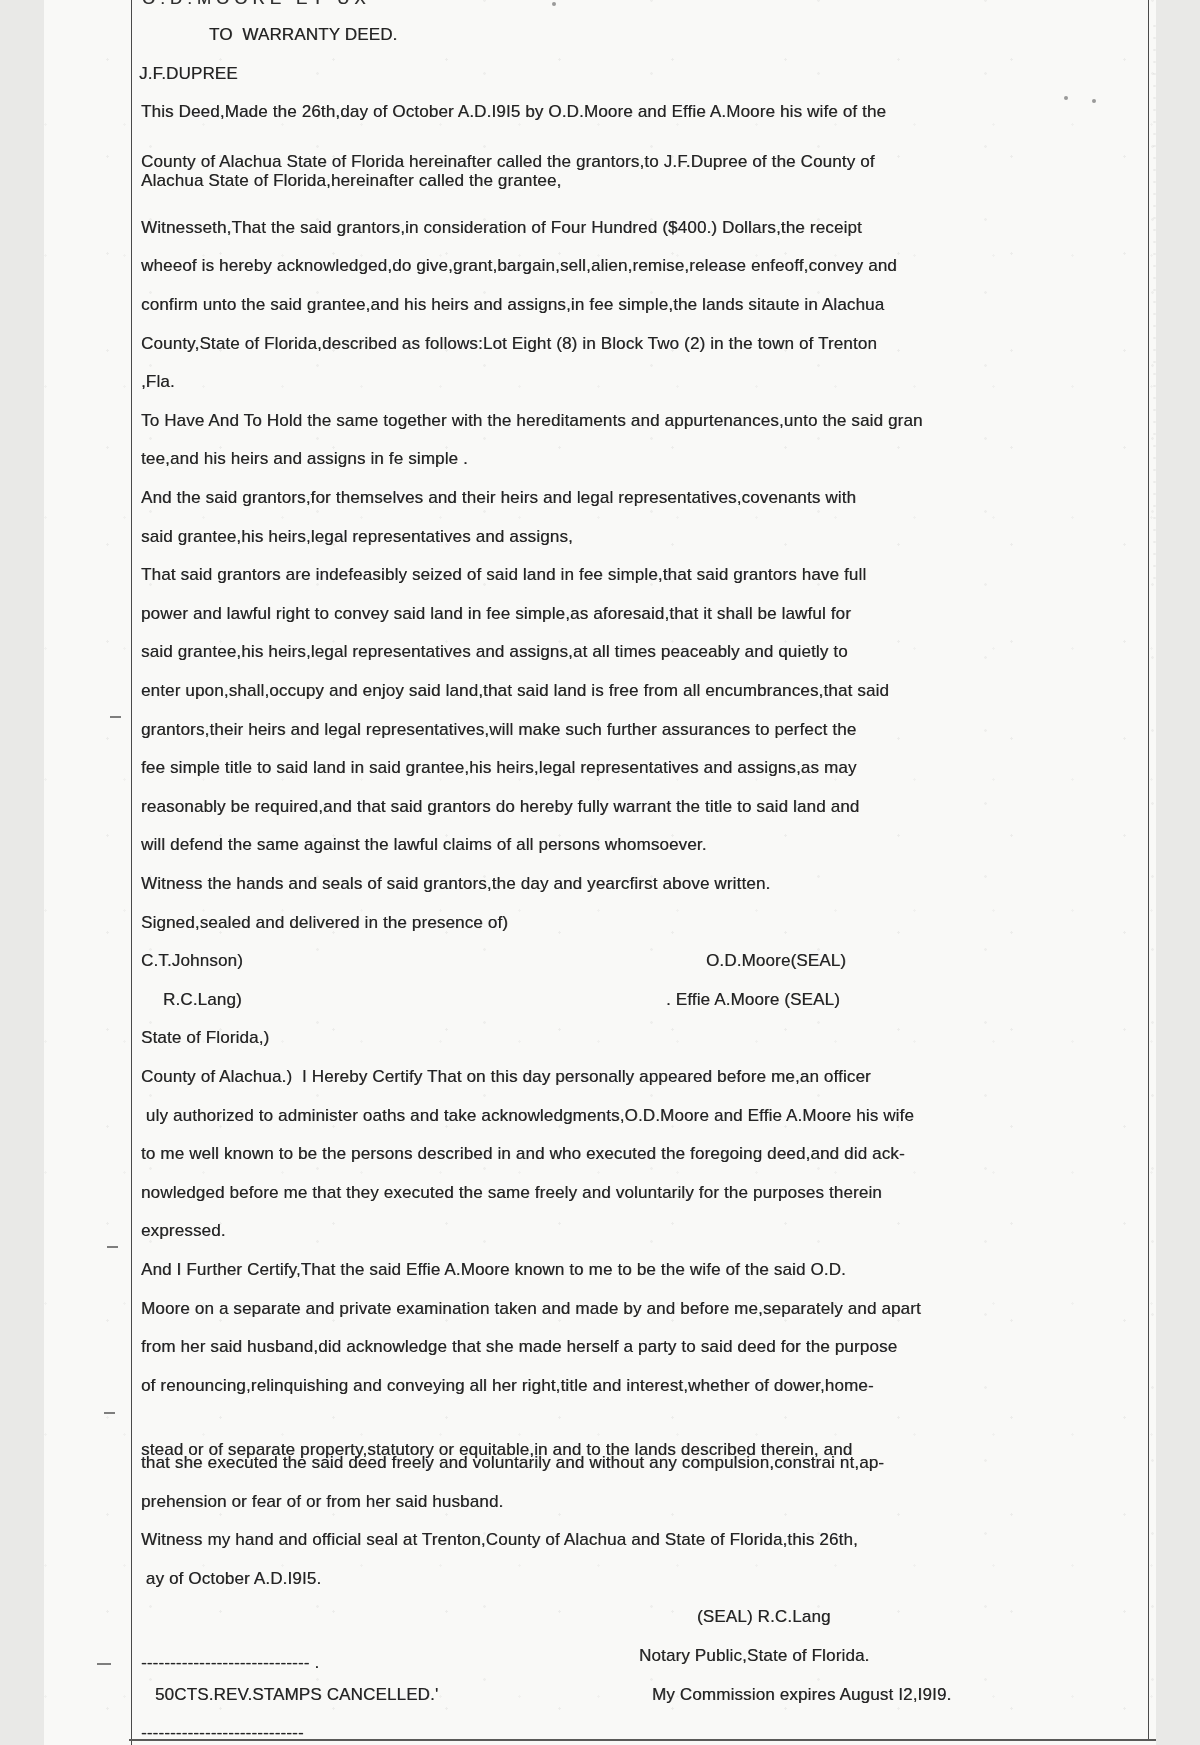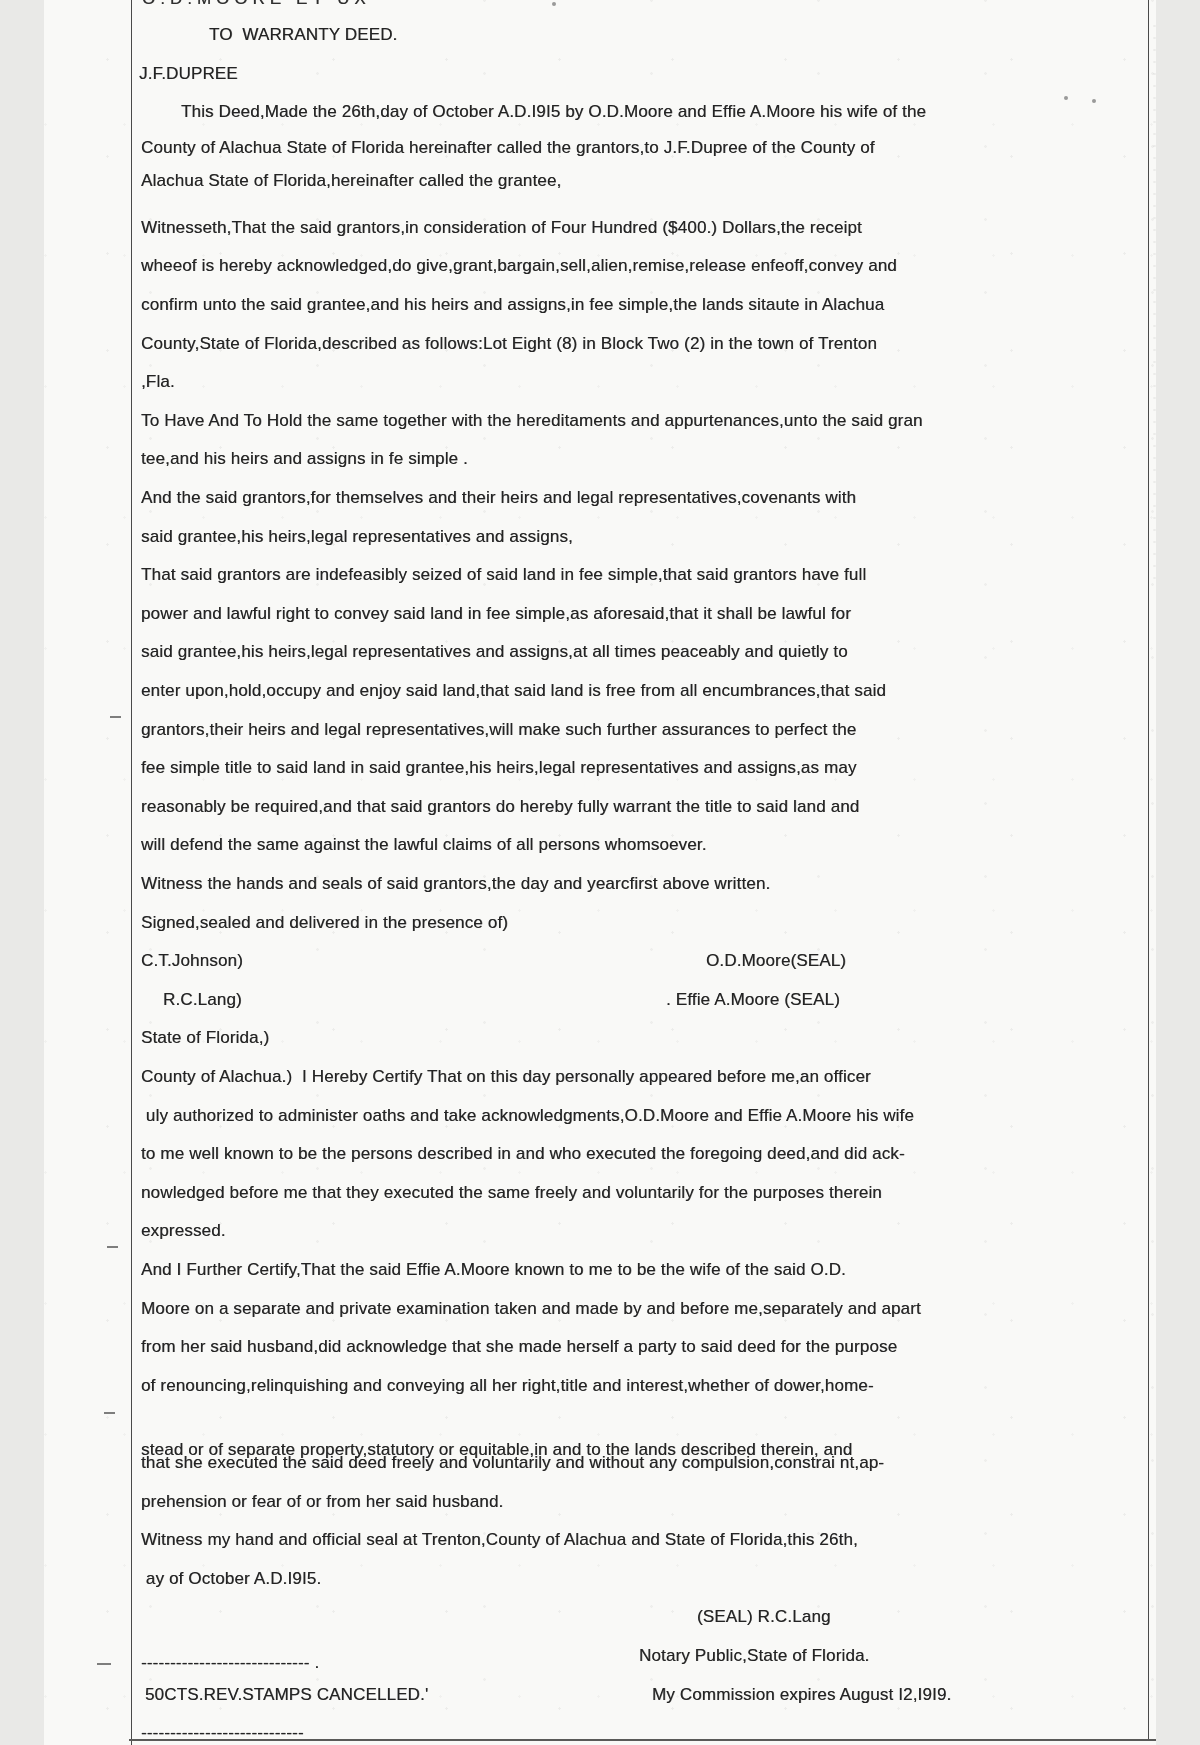--- a/index.html
+++ b/index.html
@@ -51,36 +51,36 @@
   <div class="vrule light" style="left:1177px;height:1741px;"></div>
   <div class="hrule" style="left:85px;top:1739px;width:1115px;"></div>
   <div class="right-strip" style="left:1106px;top:20px;width:70px;height:560px;"></div>
   <div class="right-strip" style="left:1110px;top:900px;width:60px;height:700px;opacity:.25;"></div>
 
   <div class="tline clipped" style="left:98px;top:-11px;">O.D.MOORE ET UX</div>
   <div class="tline" style="left:165px;top:25px;">TO  WARRANTY DEED.</div>
   <div class="tline" style="left:95px;top:64px;">J.F.DUPREE</div>
 
   <div id="deed-body">
-      <div class="tline" style="left: 97px; top: 102px; margin-left: 40px;">This Deed,Made the 26th,day of October A.D.I9I5 by O.D.Moore and Effie A.Moore his wife of the</div>
-      <div class="tline" style="left: 97px; top: 138px; text-align: center;">County of Alachua State of Florida hereinafter called the grantors,to J.F.Dupree of the County of</div>
+      <div class="tline" style="left: 97px; top: 102px;">This Deed,Made the 26th,day of October A.D.I9I5 by O.D.Moore and Effie A.Moore his wife of the</div>
+      <div class="tline" style="left: 97px; top: 152px; text-align: center;">County of Alachua State of Florida hereinafter called the grantors,to J.F.Dupree of the County of</div>
       <div class="tline" style="left: 97px; top: 171px;">Alachua State of Florida,hereinafter called the grantee,</div>
       <div class="tline" style="left: 97px; top: 217.8px;">Witnesseth,That the said grantors,in consideration of Four Hundred ($400.) Dollars,the receipt</div>
       <div class="tline" style="left: 97px; top: 256.4px;">wheeof is hereby acknowledged,do give,grant,bargain,sell,alien,remise,release enfeoff,convey and</div>
       <div class="tline" style="left: 97px; top: 295px;">confirm unto the said grantee,and his heirs and assigns,in fee simple,the lands sitaute in Alachua</div>
       <div class="tline" style="left: 97px; top: 333.6px;">County,State of Florida,described as follows:Lot Eight (8) in Block Two (2) in the town of Trenton</div>
       <div class="tline" style="left: 97px; top: 372.2px;">,Fla.</div>
       <div class="tline" style="left: 97px; top: 410.8px;">To Have And To Hold the same together with the hereditaments and appurtenances,unto the said gran</div>
       <div class="tline" style="left: 97px; top: 449.4px;">tee,and his heirs and assigns in fe simple .</div>
       <div class="tline" style="left: 97px; top: 488px;">And the said grantors,for themselves and their heirs and legal representatives,covenants with</div>
       <div class="tline" style="left: 97px; top: 526.6px;">said grantee,his heirs,legal representatives and assigns,</div>
       <div class="tline" style="left: 97px; top: 565.2px;">That said grantors are indefeasibly seized of said land in fee simple,that said grantors have full</div>
       <div class="tline" style="left: 97px; top: 603.8px;">power and lawful right to convey said land in fee simple,as aforesaid,that it shall be lawful for</div>
       <div class="tline" style="left: 97px; top: 642.4px;">said grantee,his heirs,legal representatives and assigns,at all times peaceably and quietly to</div>
-      <div class="tline" style="left: 97px; top: 681px;">enter upon,hold,occupy and enjoy said land,that said land is free from all encumbrances,that said</div>
+      <div class="tline" style="left: 97px; top: 681px;">enter upon,shall,occupy and enjoy said land,that said land is free from all encumbrances,that said</div>
       <div class="tline" style="left: 97px; top: 719.6px;">grantors,their heirs and legal representatives,will make such further assurances to perfect the</div>
       <div class="tline" style="left: 97px; top: 758.2px;">fee simple title to said land in said grantee,his heirs,legal representatives and assigns,as may</div>
       <div class="tline" style="left: 97px; top: 796.8px;">reasonably be required,and that said grantors do hereby fully warrant the title to said land and</div>
       <div class="tline" style="left: 97px; top: 835.4px;">will defend the same against the lawful claims of all persons whomsoever.</div>
       <div class="tline" style="left: 97px; top: 874px;">Witness the hands and seals of said grantors,the day and yearcfirst above written.</div>
       <div class="tline" style="left: 97px; top: 912.6px;">Signed,sealed and delivered in the presence of)</div>
       <div class="tline" style="left: 97px; top: 951.2px;">C.T.Johnson)</div>
       <div class="tline" style="left: 662px; top: 951.2px;">O.D.Moore(SEAL)</div>
       <div class="tline" style="left: 97px; top: 989.8px; margin-left: 22px;">R.C.Lang)</div>
       <div class="tline" style="left: 622px; top: 989.8px;">. Effie A.Moore (SEAL)</div>
@@ -95,21 +95,21 @@
       <div class="tline" style="left: 97px; top: 1337.2px;">from her said husband,did acknowledge that she made herself a party to said deed for the purpose</div>
       <div class="tline" style="left: 97px; top: 1375.8px;">of renouncing,relinquishing and conveying all her right,title and interest,whether of dower,home-</div>
       <div class="tline" style="left: 97px; top: 1414.4px; margin-top: 26px;">stead or of separate property,statutory or equitable,in and to the lands described therein, and</div>
       <div class="tline" style="left: 97px; top: 1453px;">that she executed the said deed freely and voluntarily and without any compulsion,constrai nt,ap-</div>
       <div class="tline" style="left: 97px; top: 1491.6px;">prehension or fear of or from her said husband.</div>
       <div class="tline" style="left: 97px; top: 1530.2px;">Witness my hand and official seal at Trenton,County of Alachua and State of Florida,this 26th,</div>
       <div class="tline" style="left: 97px; top: 1568.8px;"> ay of October A.D.I9I5.</div>
       <div class="tline" style="left: 653px; top: 1607.4px;">(SEAL) R.C.Lang</div>
       <div class="tline" style="left: 595px; top: 1646px;">Notary Public,State of Florida.</div>
       <div class="tline" style="left: 97px; top: 1653px;">----------------------------- .</div>
-      <div class="tline" style="left: 101px; top: 1684.6px;">50CTS.REV.STAMPS CANCELLED.'</div>
+      <div class="tline" style="left: 111px; top: 1684.6px;">50CTS.REV.STAMPS CANCELLED.'</div>
       <div class="tline" style="left: 608px; top: 1684.6px;">My Commission expires August I2,I9I9.</div>
       <div class="tline" style="left: 97px; top: 1723px;">----------------------------</div>
     </div>
 
   <div class="artifact dot" style="left:1020px;top:96px;"></div>
   <div class="artifact dot" style="left:1048px;top:99px;"></div>
   <div class="artifact dot" style="left:508px;top:2px;"></div>
   <div class="artifact tick" style="left:66px;top:716px;"></div>
   <div class="artifact tick" style="left:63px;top:1246px;"></div>
   <div class="artifact tick" style="left:60px;top:1412px;"></div>

